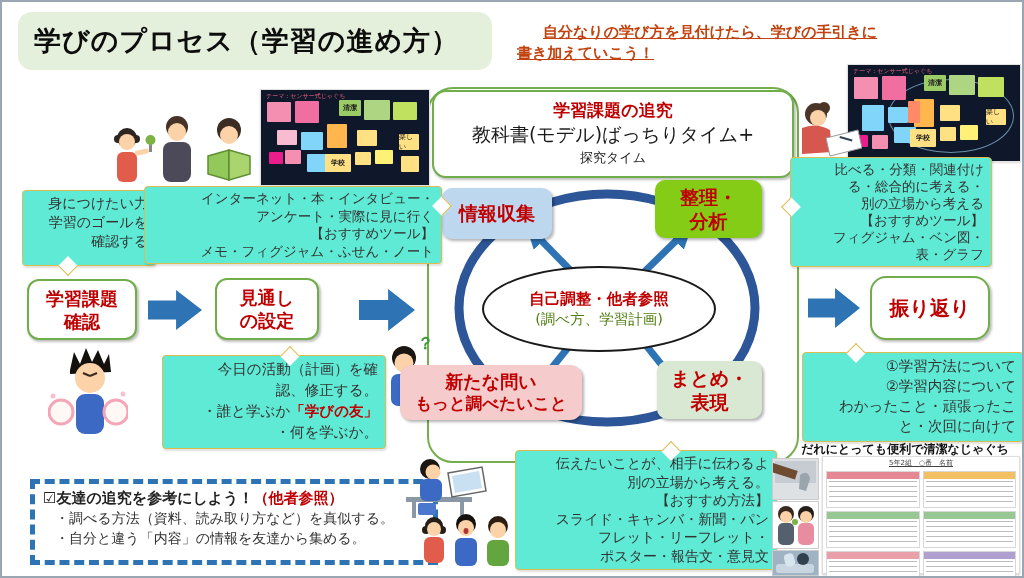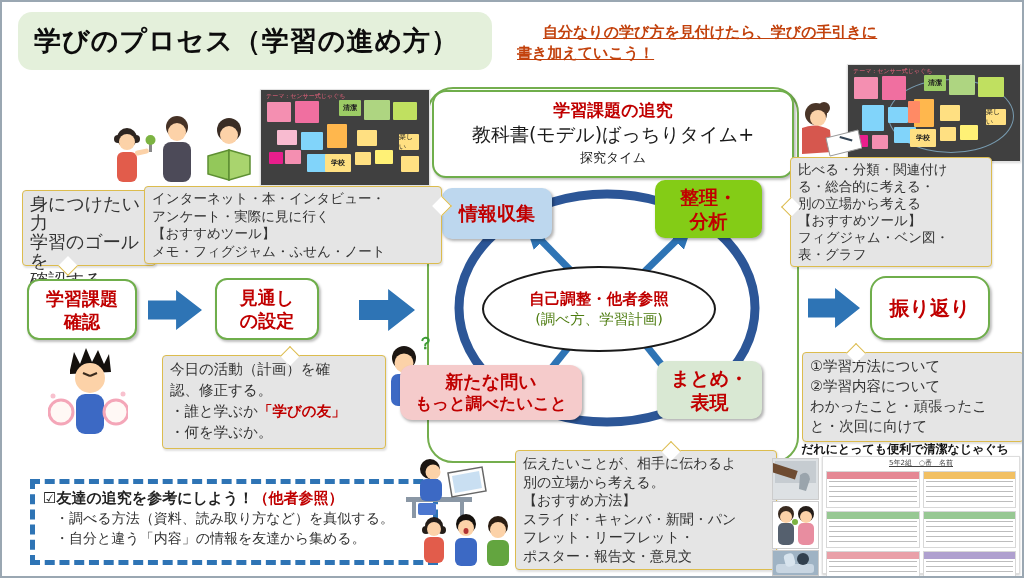--- a/index.html
+++ b/index.html
@@ -5,42 +5,42 @@
   html,body{margin:0;padding:0;background:#fff;}
   body{font-family:"DejaVu Sans","Liberation Sans",sans-serif;}
   #stage{position:relative;width:1020px;height:574px;border:2px solid #9AA7B2;background:#fff;overflow:hidden;}
   .abs{position:absolute;}
   
   .gbox{background:#fff;border:2.2px solid #6FAE4B;border-radius:12px;
         box-shadow:1.5px 2px 2.5px rgba(0,0,0,.25);
         display:flex;flex-direction:column;justify-content:center;align-items:center;
         color:#C00000;font-weight:bold;text-align:center;z-index:2;}
   
-  .ybub{background:#e5e5e5;border:1.6px solid #DCBC4E;border-radius:4px;
+  .ybub{background:#5eead4;border:1.6px solid #DCBC4E;border-radius:4px;
         padding:3px 7px;font-size:13.5px;line-height:17.5px;color:#333;z-index:2;
-        box-shadow:1px 1.5px 2px rgba(0,0,0,.12);}
+        box-shadow:1px 1.5px 2px rgba(0,0,0,.12);text-align:right;}
   .tail{position:absolute;width:13px;height:13px;background:#fff;transform:rotate(45deg);z-index:3;}
   .tail-down{bottom:-7.5px;border-right:1.6px solid #DCBC4E;border-bottom:1.6px solid #DCBC4E;}
   .tail-up{top:-7.5px;border-left:1.6px solid #DCBC4E;border-top:1.6px solid #DCBC4E;}
   .tail-right{right:-7.5px;border-top:1.6px solid #DCBC4E;border-right:1.6px solid #DCBC4E;}
   .tail-left{left:-7.5px;border-bottom:1.6px solid #DCBC4E;border-left:1.6px solid #DCBC4E;}
   
   .node{border-radius:10px;color:#C00000;font-weight:bold;text-align:center;
         display:flex;flex-direction:column;justify-content:center;align-items:center;
         box-shadow:1.5px 2px 3px rgba(0,0,0,.3);z-index:2;}
   
   .barrow{background:#2E74B5;clip-path:polygon(0% 26%,52% 26%,52% 0%,100% 50%,52% 100%,52% 74%,0% 74%);z-index:1;}
   .red{color:#C00000;font-weight:bold;}
   
   #title-panel{left:16px;top:10px;width:474px;height:58px;background:#E4F0DB;border-radius:14px;
         display:flex;align-items:center;padding-left:16px;box-sizing:border-box;}
   #title-panel .t{font-size:27px;font-weight:bold;color:#0d0d0d;letter-spacing:1px;}
   .note-blue{color:#c2410c;font-weight:bold;font-size:15px;line-height:21px;text-decoration:underline;}
   
-  .board{background:#404040;border:1px solid #e3e3e3;box-shadow:0 1px 2px rgba(0,0,0,.15);z-index:1;}
+  .board{background:#0f172a;border:1px solid #e3e3e3;box-shadow:0 1px 2px rgba(0,0,0,.15);z-index:1;}
   .board-title{position:absolute;left:5px;top:2px;font-size:6px;color:#E4607A;white-space:nowrap;}
   .note{position:absolute;border-radius:1px;}
   .note-label{font-size:7px;display:flex;align-items:center;justify-content:center;color:#222;overflow:hidden;}
   .grouping{position:absolute;border:1px solid #8FC0DE;border-radius:50%;opacity:.7;}
   
   .worksheet{background:#fff;border:1px solid #ddd;box-shadow:0 1px 2px rgba(0,0,0,.2);z-index:2;}
   .ws-sub{font-size:7px;color:#444;text-align:center;text-decoration:underline;padding-top:1px;}
   .ws-grid{display:grid;grid-template-columns:1fr 1fr;gap:3px;padding:3px;}
   .ws-cell{border:1px solid #d8d8d8;background:#fff;}
   .ws-head{height:7px;}
@@ -175,21 +175,21 @@
   <div class="abs node" style="left:655px;top:359px;width:105px;height:58px;background:#D9E8D3;font-size:19px;line-height:24px">
     <div>まとめ・</div>
     <div>表現</div>
   </div>
 
   <div class="abs" style="left:480px;top:264px;width:230px;height:82px;background:#fff;border:2.5px solid #1a1a1a;border-radius:50%;z-index:3;display:flex;flex-direction:column;justify-content:center;align-items:center">
     <div class="red" style="font-size:15.5px">自己調整・他者参照</div>
     <div style="font-size:14.5px;color:#4d7c0f">(調べ方、学習計画)</div>
   </div>
 
-  <div class="abs ybub" style="left:20px;top:188px;width:118px;height:68px;font-size:18px;line-height:19px">
+  <div class="abs ybub" style="left:20px;top:188px;width:118px;height:68px;font-size:14px;line-height:19px">
     <div>身につけたい力</div>
     <div>学習のゴールを</div>
     <div>確認する</div>
     <span class="tail tail-down" style="left:38px"></span>
   </div>
 
   <div class="abs gbox" style="left:25px;top:277px;width:106px;height:57px;font-size:18px;line-height:23px">
     <div>学習課題</div>
     <div>確認</div>
   </div>

